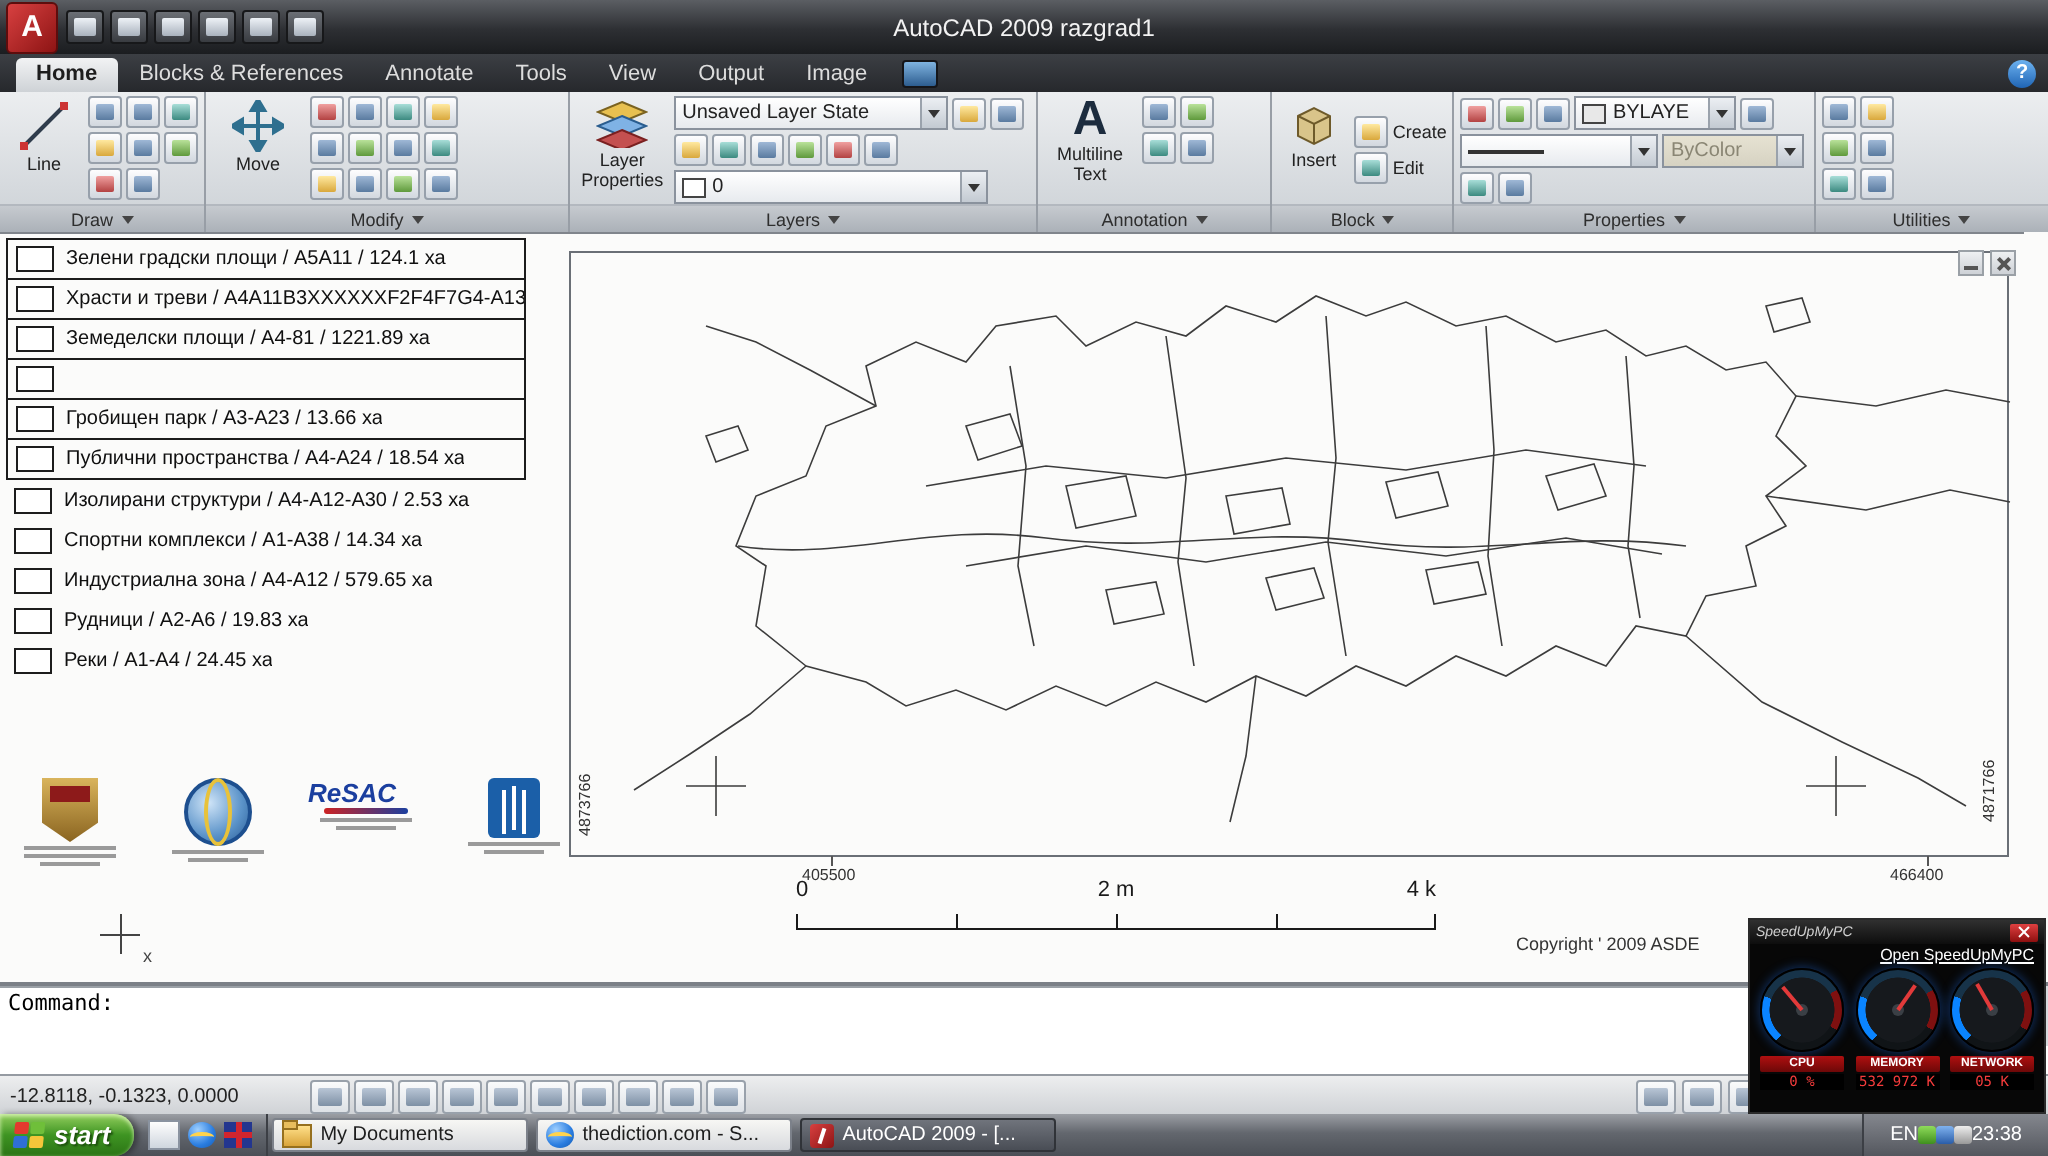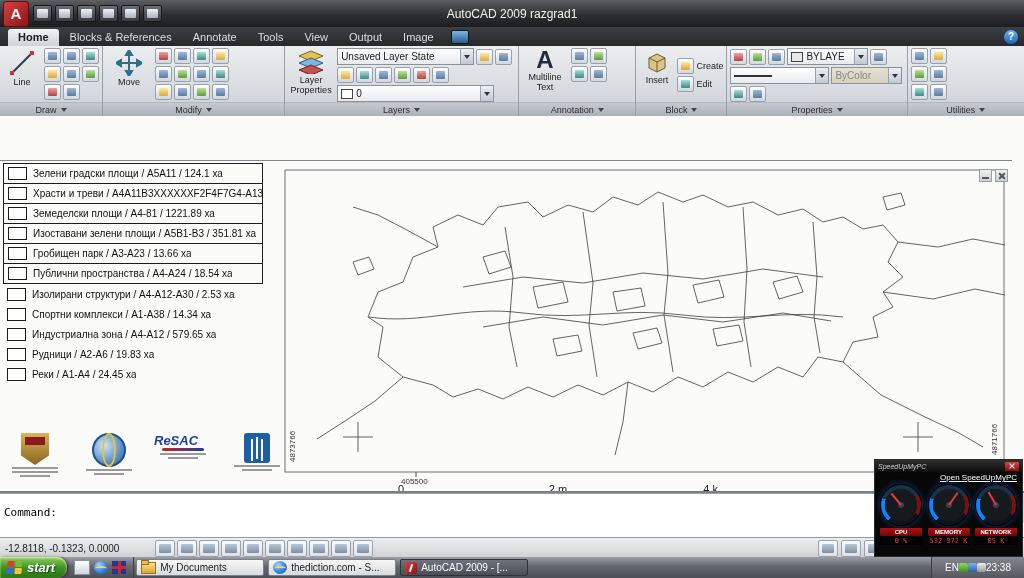--- a/index.html
+++ b/index.html
@@ -67,21 +67,21 @@
     display:flex;align-items:center;font-size:10px;color:#222;padding-left:3px;gap:3px;}
   .combo .cab{margin-left:auto;width:12px;align-self:stretch;border-left:1px solid #9aa2ac;
     background:linear-gradient(#eceff3,#c3cad2);display:flex;align-items:center;justify-content:center;}
   .cab i{width:0;height:0;border-left:3px solid transparent;border-right:3px solid transparent;border-top:4px solid #333;}
   .swatch{width:10px;height:8px;border:1px solid #444;background:#fff;flex:none;}
   .lineglyph{width:38px;height:2px;background:#333;}
   .combo.disabled{background:linear-gradient(#e6e2d2,#d6d2c2);color:#8a8674;}
   .mini-label{font-size:9px;color:#222;}
 
   
-  .canvas{position:absolute;top:116px;left:0;right:12px;height:375px;background:#fbfbfa;border-top:1px solid #80858c;margin-top:44px;}
+  .canvas{position:absolute;top:116px;left:0;right:12px;height:375px;background:#fbfbfa;border-top:1px solid #80858c;}
   .legend{position:absolute;left:3px;top:2px;font-size:10px;color:#101010;}
   .lg-box{border:1px solid #1c1c1c;width:258px;}
   .lg-row{display:flex;align-items:center;height:19px;padding-left:4px;gap:6px;}
   .lg-box .lg-row{border-bottom:1px solid #1c1c1c;}
   .lg-box .lg-row:last-child{border-bottom:none;}
   .lg-plain .lg-row{height:20px;}
   .sw{width:17px;height:11px;border:1px solid #1c1c1c;background:#fff;flex:none;}
   .lg-t{white-space:nowrap;overflow:hidden;}
 
   .mapsvg{position:absolute;left:283px;top:6px;}
@@ -126,21 +126,21 @@
   .sb-line{position:relative;margin-top:4px;height:7px;border-bottom:1px solid #1a1a1a;}
   .sb-line i{position:absolute;bottom:0;width:1px;height:7px;background:#1a1a1a;}
 
   .copyright{position:absolute;left:758px;top:350px;font-size:9px;color:#333;}
 
   
   .cmd{position:absolute;top:491px;left:0;right:0;height:46px;background:#fff;border-top:2px solid #7b8087;
     font-family:"DejaVu Sans Mono","Liberation Mono",monospace;font-size:11px;color:#000;}
   .cmd-hist{padding:2px 4px 0;}
   .cmd-line{height:13px;white-space:pre;}
-  .cmd-prompt{border-top:1px solid #9aa0a6;padding:12px 4px 0;height:14px;white-space:pre;}
+  .cmd-prompt{border-top:1px solid #9aa0a6;padding:1px 4px 0;height:14px;white-space:pre;}
   .cmd-scroll{position:absolute;right:0;top:0;width:15px;height:30px;background:#d7dade;border-left:1px solid #a7adb4;}
   .cmd-scroll i{position:absolute;left:2px;right:2px;height:10px;background:linear-gradient(#f4f5f6,#c9cdd2);border:1px solid #8d939b;}
   .cmd-scroll i.up{top:0;} .cmd-scroll i.dn{bottom:0;}
 
   
   .status{position:absolute;top:537px;left:0;right:0;height:20px;border-top:1px solid #959ba2;
     background:linear-gradient(#edeeef,#ced1d5);display:flex;align-items:center;padding:0 5px;gap:2px;
     font-size:10px;color:#222;}
   .coords{width:148px;}
   .stbtn{width:18px;height:15px;border:1px solid #99a1ab;border-radius:2px;flex:none;position:relative;
@@ -490,21 +490,20 @@
         <div class="lg-row">
             <span class="sw"></span>
             <span class="lg-t">Храсти и треви / А4А11В3XXXXXXF2F4F7G4-А13В9F8G12 / 98.31 ха</span>
           </div>
         <div class="lg-row">
             <span class="sw"></span>
             <span class="lg-t">Земеделски площи / А4-81 / 1221.89 ха</span>
           </div>
         <div class="lg-row">
             <span class="sw"></span>
-            <span class="lg-t">Изоставани зелени площи / А5В1-В3 / 351.81 ха</span>
           </div>
         <div class="lg-row">
             <span class="sw"></span>
             <span class="lg-t">Гробищен парк / А3-А23 / 13.66 ха</span>
           </div>
         <div class="lg-row">
             <span class="sw"></span>
             <span class="lg-t">Публични пространства / А4-А24 / 18.54 ха</span>
           </div>
       </div>

